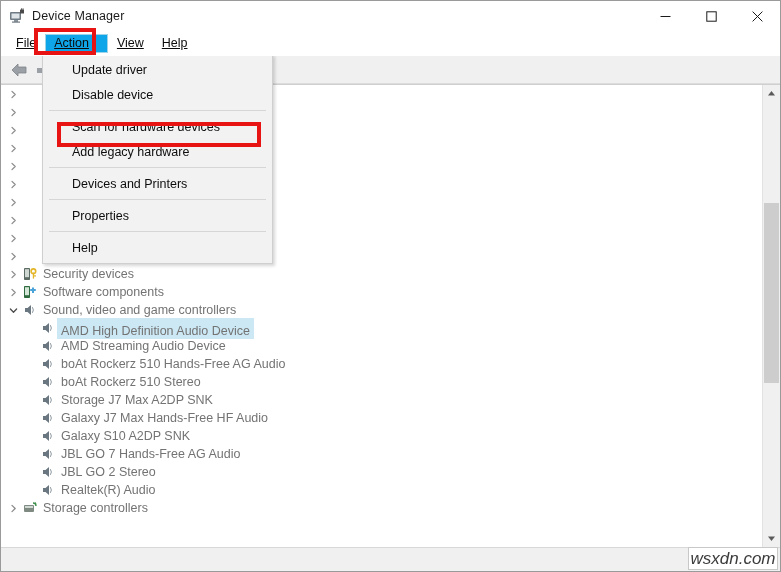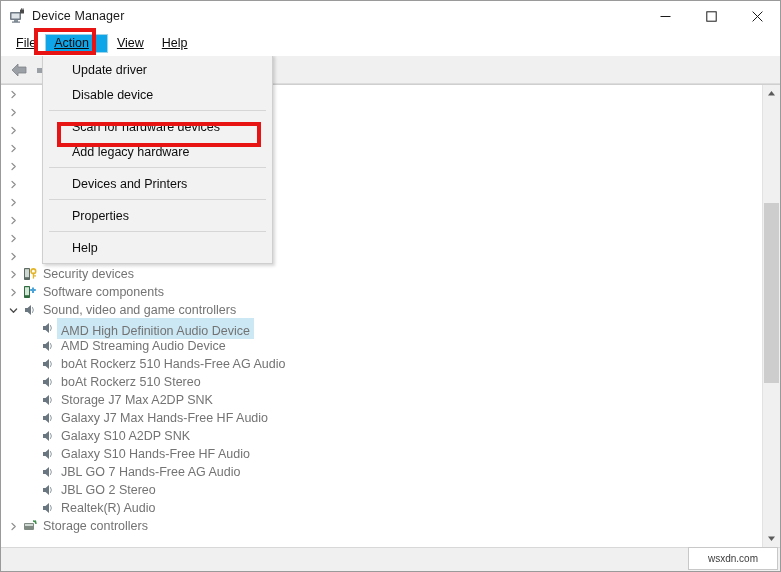--- a/index.html
+++ b/index.html
@@ -234,23 +234,24 @@
     position: absolute;
     right: 2px;
     bottom: 1px;
     width: 88px;
     height: 21px;
     background: #ffffff;
     border: 1px solid #c8c8c8;
     display: flex;
     align-items: center;
     justify-content: center;
-    font-size: 10px;
+    font-size: 17px;
     color: #3b3b3b;
     z-index: 70;
+    font-style: italic;
   }
 </style>
 </head>
 <body>
 
 <div class="window">
 
   <div class="titlebar">
     <div class="title-icon">
       <svg width="16" height="16" viewBox="0 0 16 16">
@@ -494,30 +495,20 @@
             <span class="label">Galaxy S10 A2DP SNK</span>
           </div>
           <div class="row indent-2">
             <span class="chev"></span>
             <span class="icon-slot">
               <svg width="16" height="16" viewBox="0 0 16 16">
                 <path d="M3 6 H5.5 L9 3 V13 L5.5 10 H3 Z" fill="#6b7780"></path>
                 <path d="M10.4 5.2 q1.9 2.8 0 5.6" stroke="#8c979f" stroke-width="1" fill="none"></path>
               </svg>
             </span>
-            <span class="label">Galaxy S10 Hands-Free HF Audio</span>
-          </div>
-          <div class="row indent-2">
-            <span class="chev"></span>
-            <span class="icon-slot">
-              <svg width="16" height="16" viewBox="0 0 16 16">
-                <path d="M3 6 H5.5 L9 3 V13 L5.5 10 H3 Z" fill="#6b7780"></path>
-                <path d="M10.4 5.2 q1.9 2.8 0 5.6" stroke="#8c979f" stroke-width="1" fill="none"></path>
-              </svg>
-            </span>
             <span class="label">JBL GO 7 Hands-Free AG Audio</span>
           </div>
           <div class="row indent-2">
             <span class="chev"></span>
             <span class="icon-slot">
               <svg width="16" height="16" viewBox="0 0 16 16">
                 <path d="M3 6 H5.5 L9 3 V13 L5.5 10 H3 Z" fill="#6b7780"></path>
                 <path d="M10.4 5.2 q1.9 2.8 0 5.6" stroke="#8c979f" stroke-width="1" fill="none"></path>
               </svg>
             </span>

